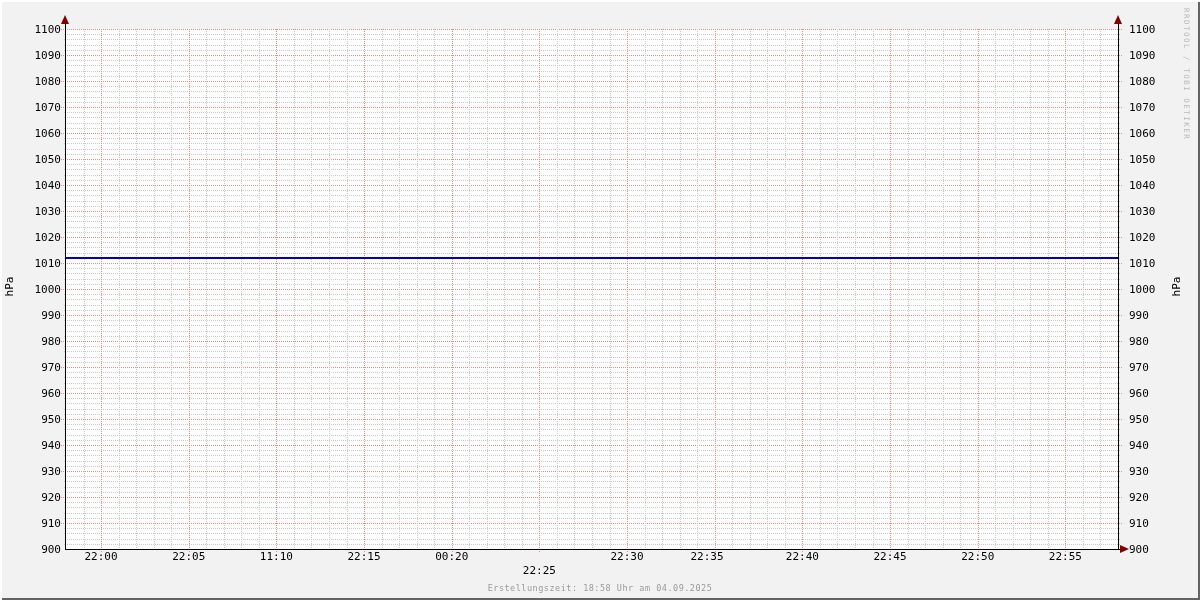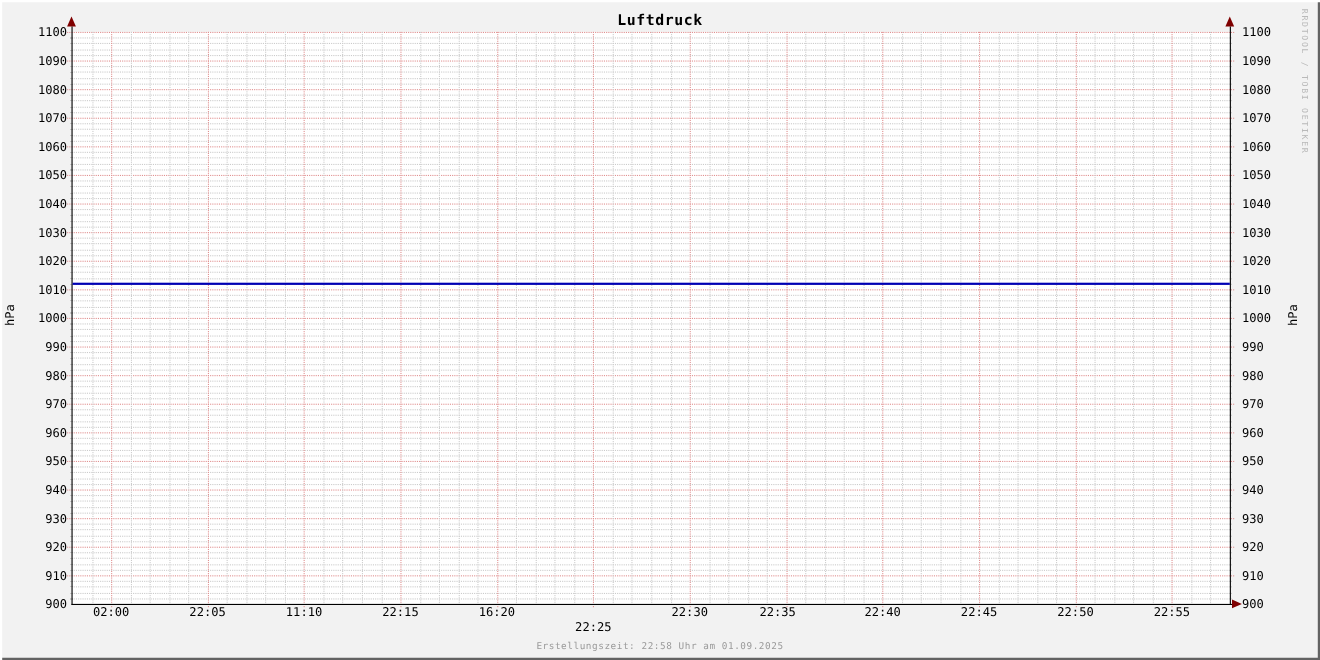--- a/index.html
+++ b/index.html
@@ -40,21 +40,20 @@
   #watermark{
     left:1191px;top:8px;
     font-size:7.5px;letter-spacing:1.5px;color:#b9b9b9;
     transform:rotate(90deg);transform-origin:0 0;white-space:nowrap;
   }
 </style>
 </head>
 <body>
 
 <div id="graph">
-  <div class="abs" id="chart-title">Luftdruck</div>
 
   <div class="abs" id="canvas"></div>
   <div id="grid-layer">
       <div class="gl gl-h" style="left: 64px; width: 1056px; top: 543.8px; border-top-color: rgb(203, 203, 203);"></div>
       <div class="gl gl-h" style="left: 64px; width: 1056px; top: 538.6px; border-top-color: rgb(203, 203, 203);"></div>
       <div class="gl gl-h" style="left: 64px; width: 1056px; top: 533.4px; border-top-color: rgb(203, 203, 203);"></div>
       <div class="gl gl-h" style="left: 64px; width: 1056px; top: 528.2px; border-top-color: rgb(203, 203, 203);"></div>
       <div class="gl gl-h" style="left: 64px; width: 1056px; top: 517.8px; border-top-color: rgb(203, 203, 203);"></div>
       <div class="gl gl-h" style="left: 64px; width: 1056px; top: 512.6px; border-top-color: rgb(203, 203, 203);"></div>
       <div class="gl gl-h" style="left: 64px; width: 1056px; top: 507.4px; border-top-color: rgb(203, 203, 203);"></div>
@@ -215,25 +214,25 @@
   <div class="abs axis" id="axis-left"></div>
   <div class="abs axis" id="axis-right"></div>
   <div class="abs axis" id="axis-bottom"></div>
   <div class="abs arrow-up" style="left:61px;top:15px;"></div>
   <div class="abs arrow-up" style="left:1114px;top:15px;"></div>
   <div class="abs arrow-right" style="left:1120px;top:545px;"></div>
 
   <div id="series-line" class="abs" style="top: 257.06px; background: rgb(0, 0, 180);"></div>
 
   <div id="tick-layer">
-      <div class="abs xtick" style="left: 79.0667px;">02:00</div>
+      <div class="abs xtick" style="left: 79.0667px;">22:00</div>
       <div class="abs xtick" style="left: 166.733px;">22:05</div>
       <div class="abs xtick" style="left: 254.4px;">11:10</div>
       <div class="abs xtick" style="left: 342.067px;">22:15</div>
-      <div class="abs xtick" style="left: 429.733px;">16:20</div>
+      <div class="abs xtick" style="left: 429.733px;">00:20</div>
       <div class="abs xtick" style="left: 517.4px; margin-top: 14px;">22:25</div>
       <div class="abs xtick" style="left: 605.067px;">22:30</div>
       <div class="abs xtick" style="left: 685px;">22:35</div>
       <div class="abs xtick" style="left: 780.4px; text-align: center;">22:40</div>
       <div class="abs xtick" style="left: 868.067px;">22:45</div>
       <div class="abs xtick" style="left: 955.733px;">22:50</div>
       <div class="abs xtick" style="left: 1043.4px;">22:55</div>
       <div class="abs ytick ytick-left" style="left: 20px; top: 23.5px;">1100</div>
       <div class="abs ytick ytick-right" style="left: 1129px; top: 23.5px;">1100</div>
       <div class="abs ytick ytick-left" style="left: 20px; top: 49.5px;">1090</div>
@@ -283,15 +282,15 @@
 
   <div id="legend-row" class="abs">
     
     
     
     
     
     
   </div>
 
-  <div class="abs" id="footer-note">Erstellungszeit: 22:58 Uhr am 01.09.2025</div>
+  <div class="abs" id="footer-note">Erstellungszeit: 18:58 Uhr am 04.09.2025</div>
   <div class="abs" id="watermark">RRDTOOL / TOBI OETIKER</div>
 </div>
 
 </body></html>

